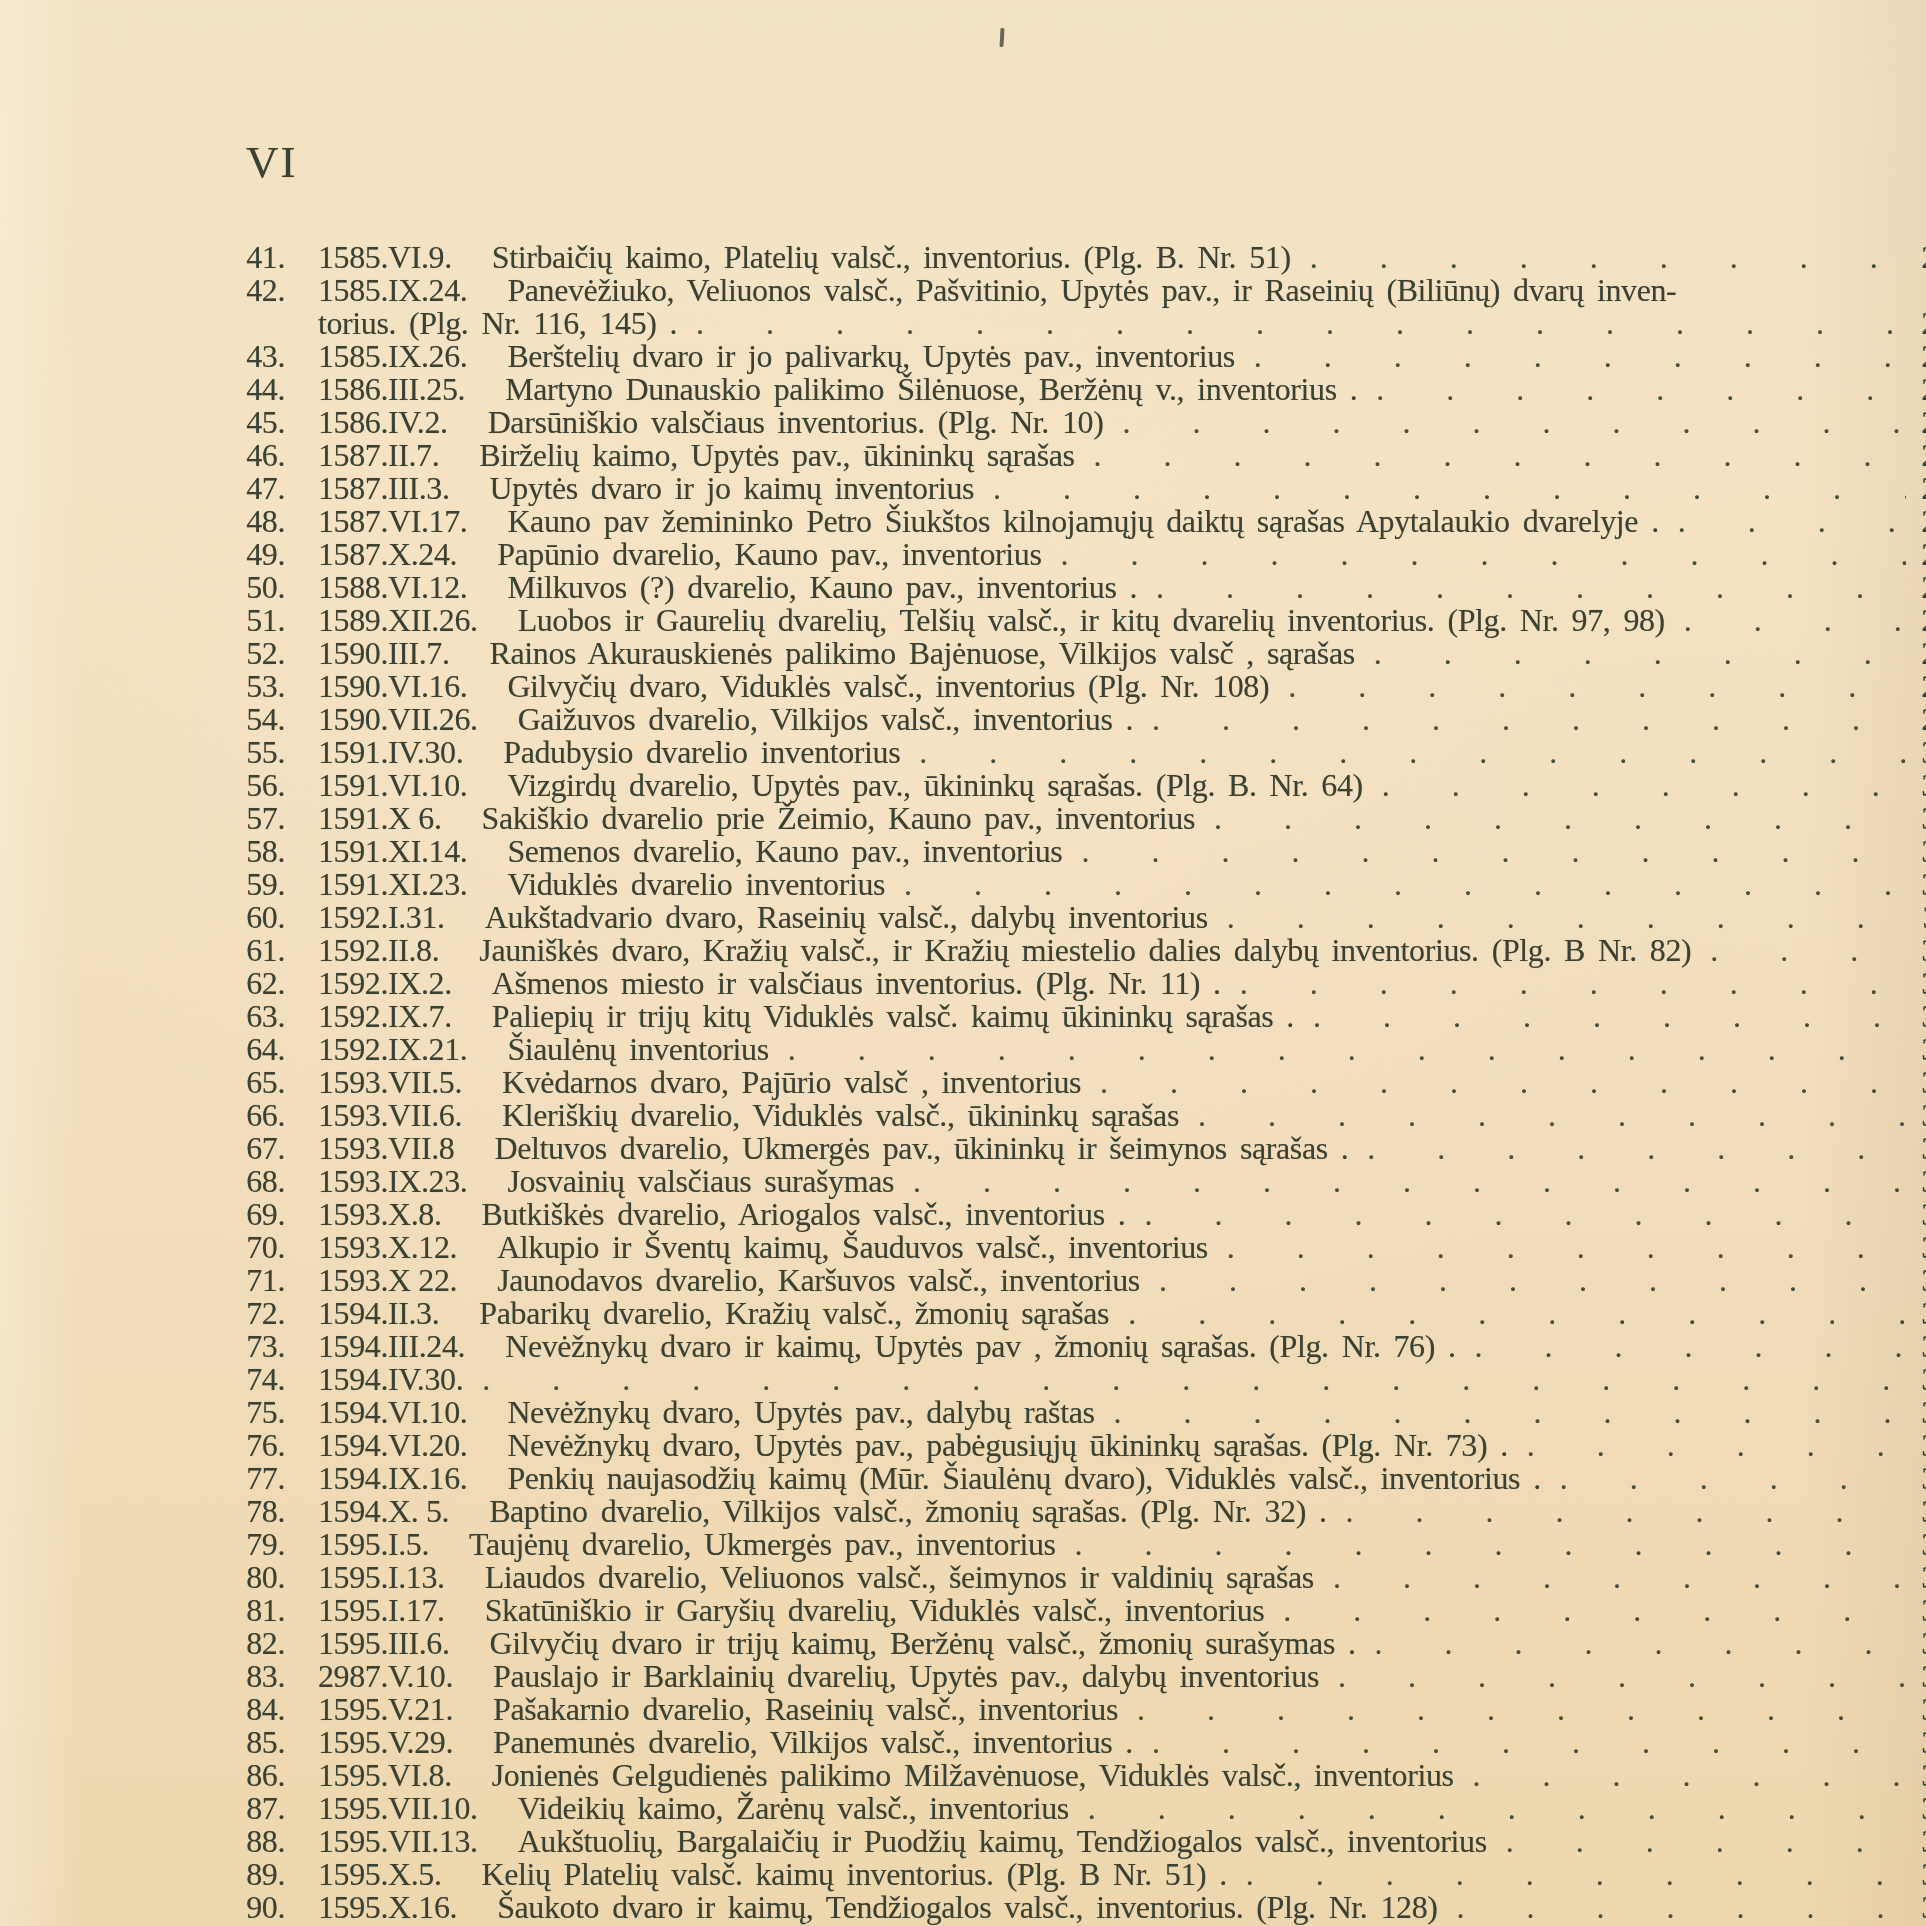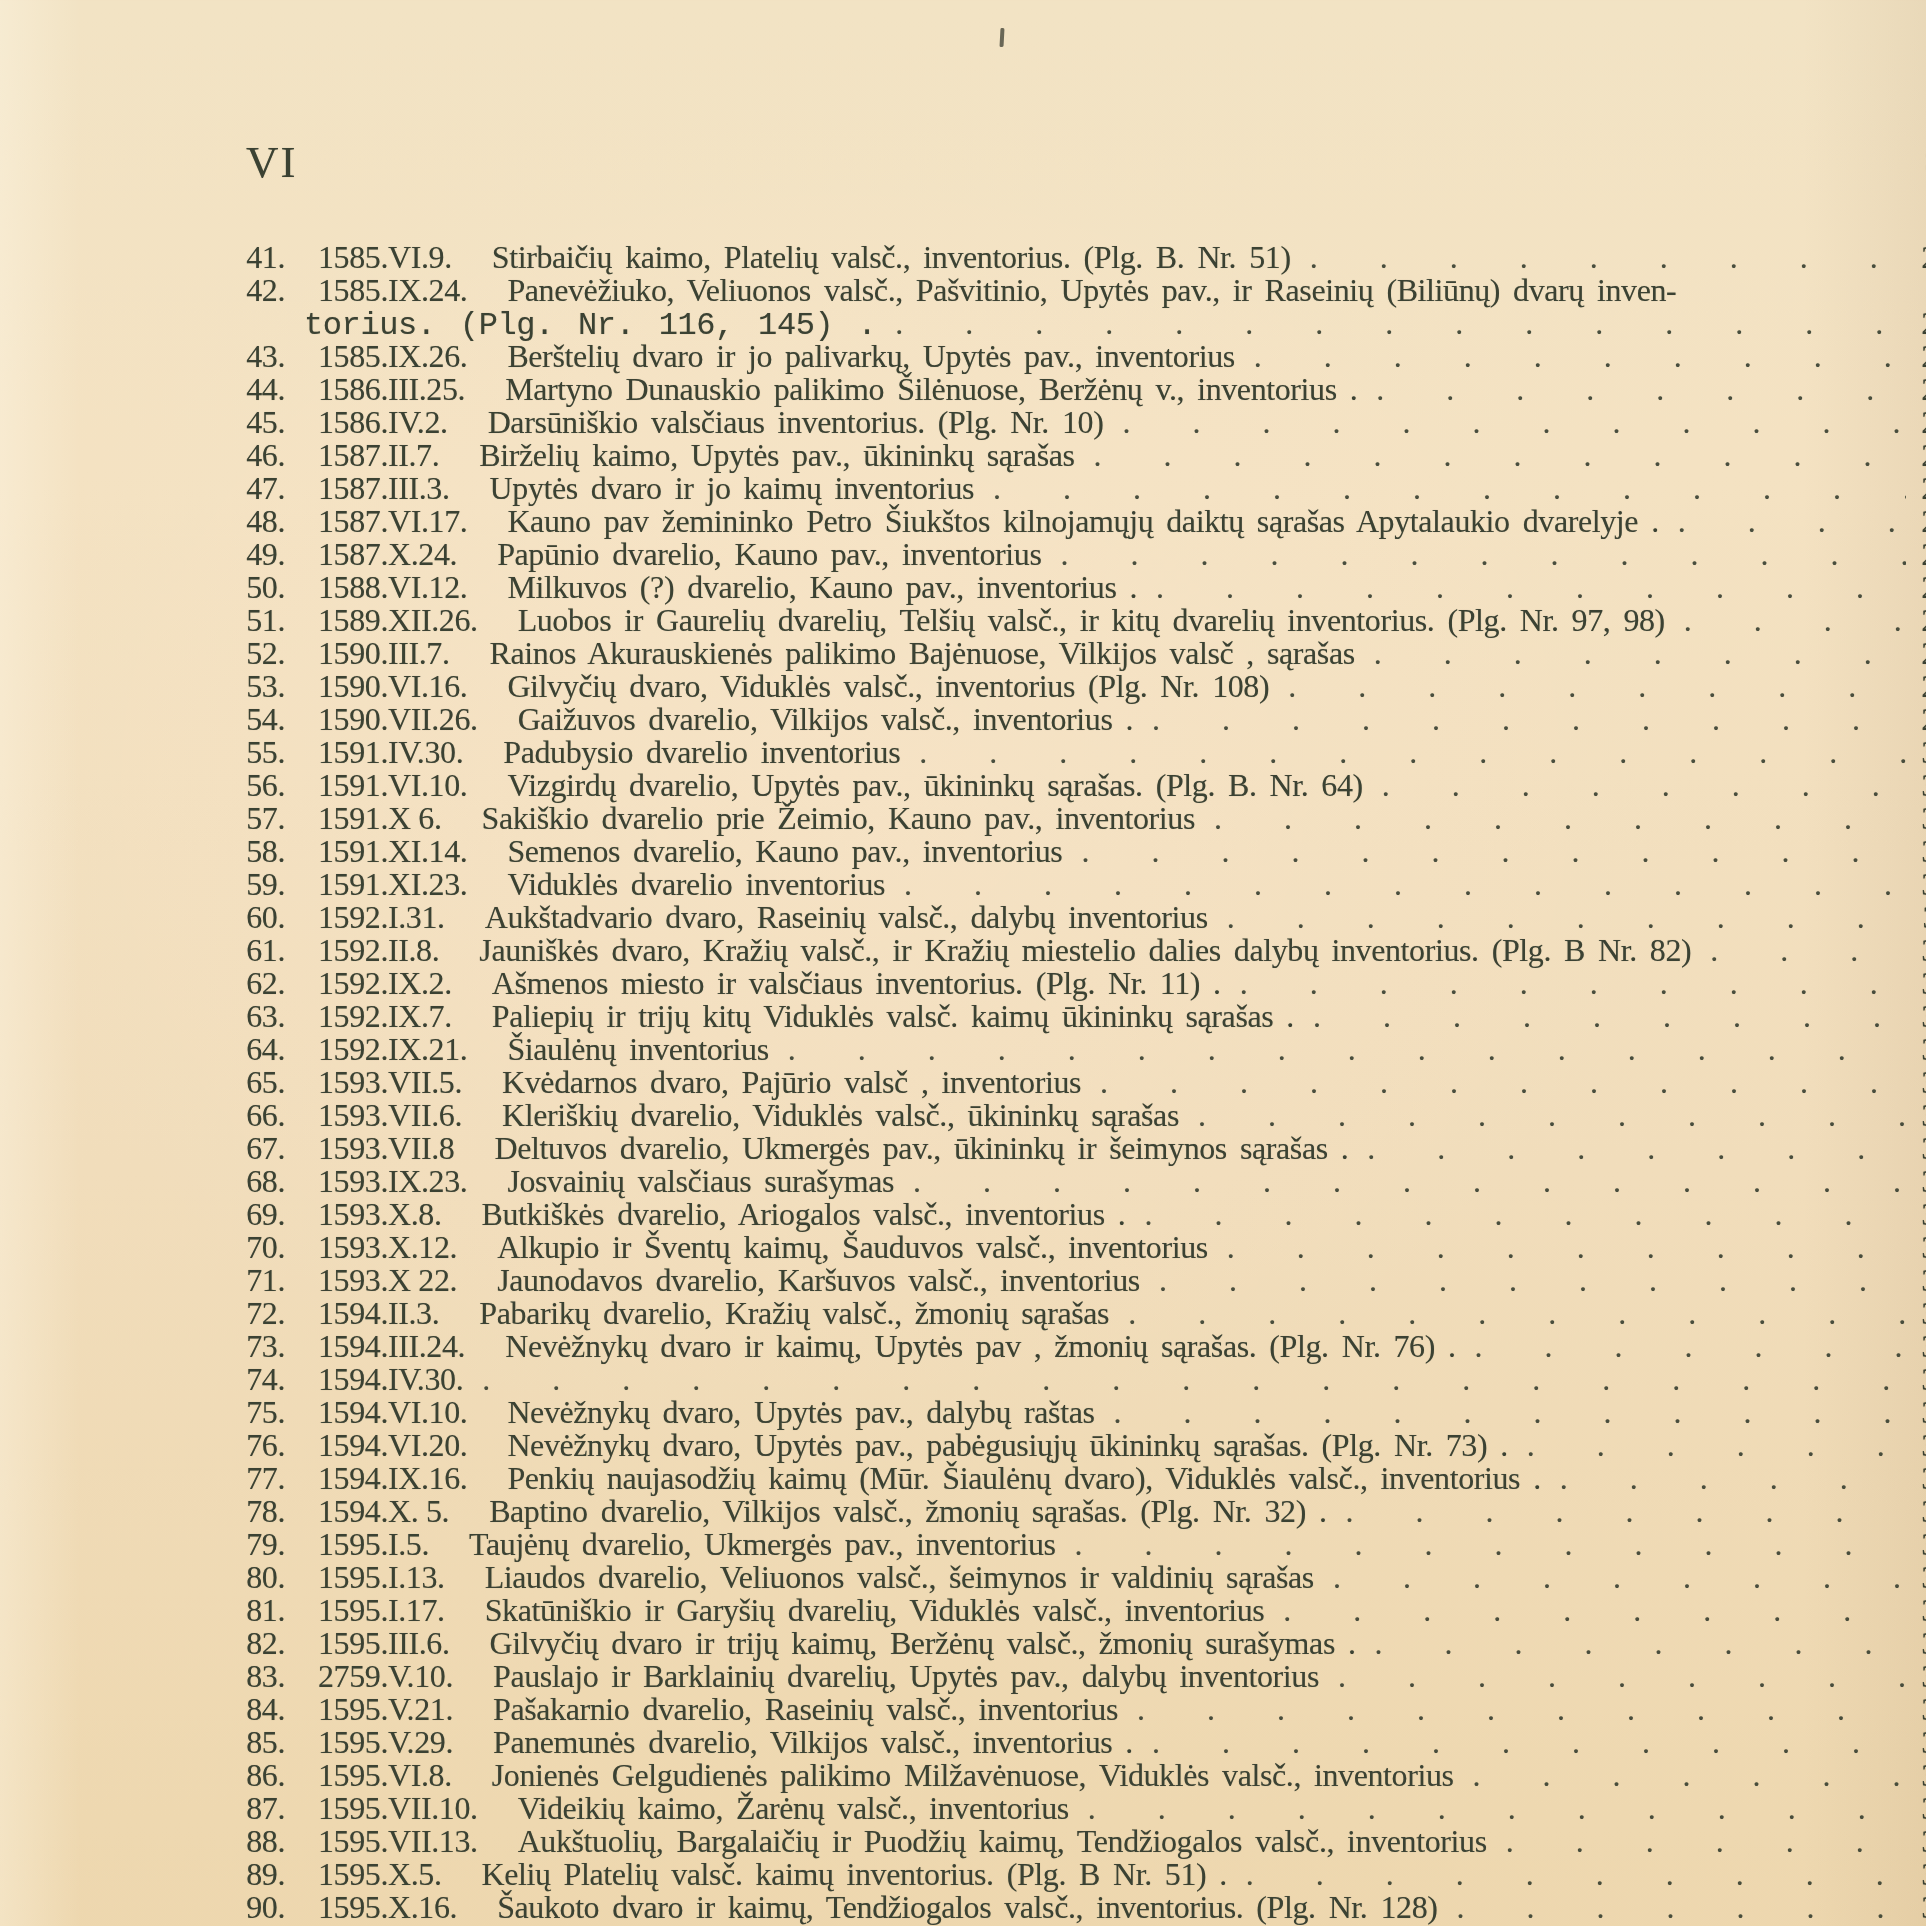--- a/index.html
+++ b/index.html
@@ -76,21 +76,21 @@
   }
   .date {
     margin-left: 33px;
     white-space: pre;
   }
   .txt {
     margin-left: 40px;
     white-space: pre;
     word-spacing: 5.4px;
   }
-  .line.cont .txt { margin-left: 19px; font-family: Liberation Mono, monospace; }
+  .line.cont .txt { margin-left: 33px; }
   .leader {
     flex: 1 1 auto;
     min-width: 0;
     overflow: hidden;
     white-space: nowrap;
     letter-spacing: 62px;
     margin-left: 19px;
     opacity: 0.92;
   }
   .pg {
@@ -405,21 +405,21 @@
   </div>
     <div class="line">
     <span class="num">82.</span>
     <span class="date">1595.III.6.</span>
     <span class="txt">Gilvyčių dvaro ir trijų kaimų, Beržėnų valsč., žmonių surašymas .</span>
     <span class="leader">..........................</span>
     <span class="pg">375</span>
   </div>
     <div class="line">
     <span class="num">83.</span>
-    <span class="date">2759.V.10.</span>
+    <span class="date">2987.V.10.</span>
     <span class="txt">Pauslajo ir Barklainių dvarelių, Upytės pav., dalybų inventorius</span>
     <span class="leader">..........................</span>
     <span class="pg">379</span>
   </div>
     <div class="line">
     <span class="num">84.</span>
     <span class="date">1595.V.21.</span>
     <span class="txt">Pašakarnio dvarelio, Raseinių valsč., inventorius</span>
     <span class="leader">..........................</span>
     <span class="pg">381</span>

